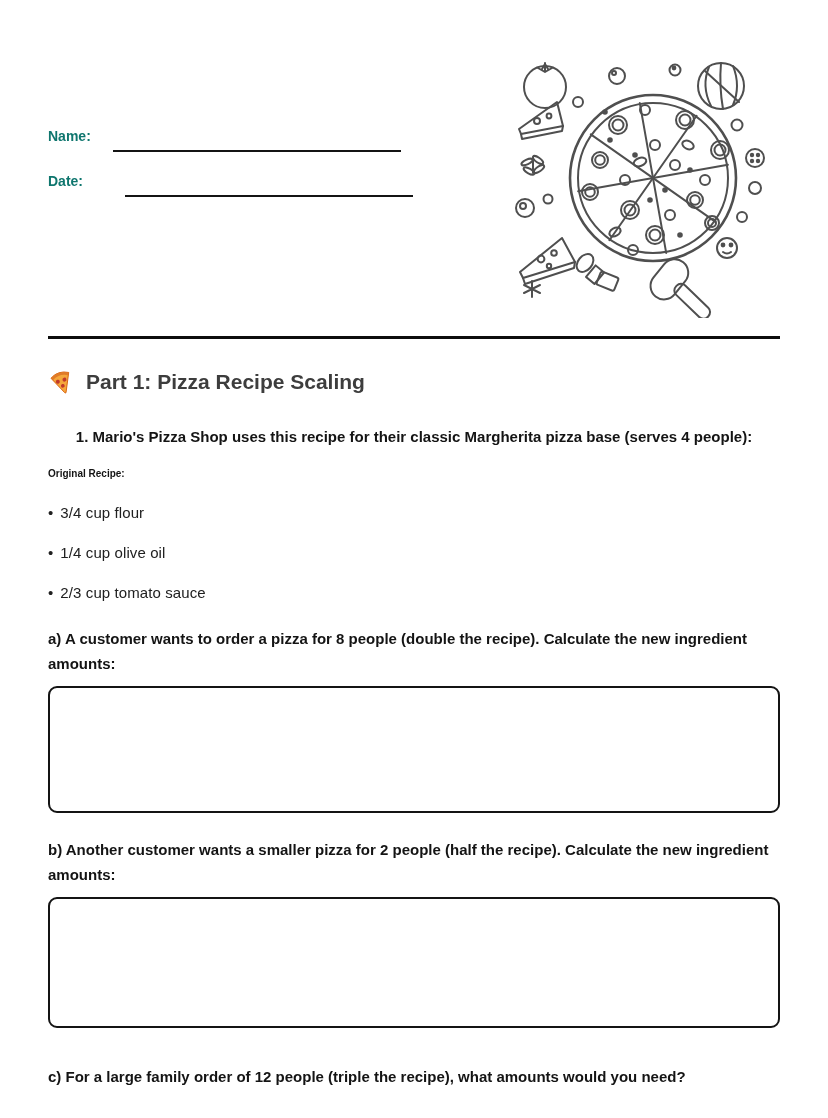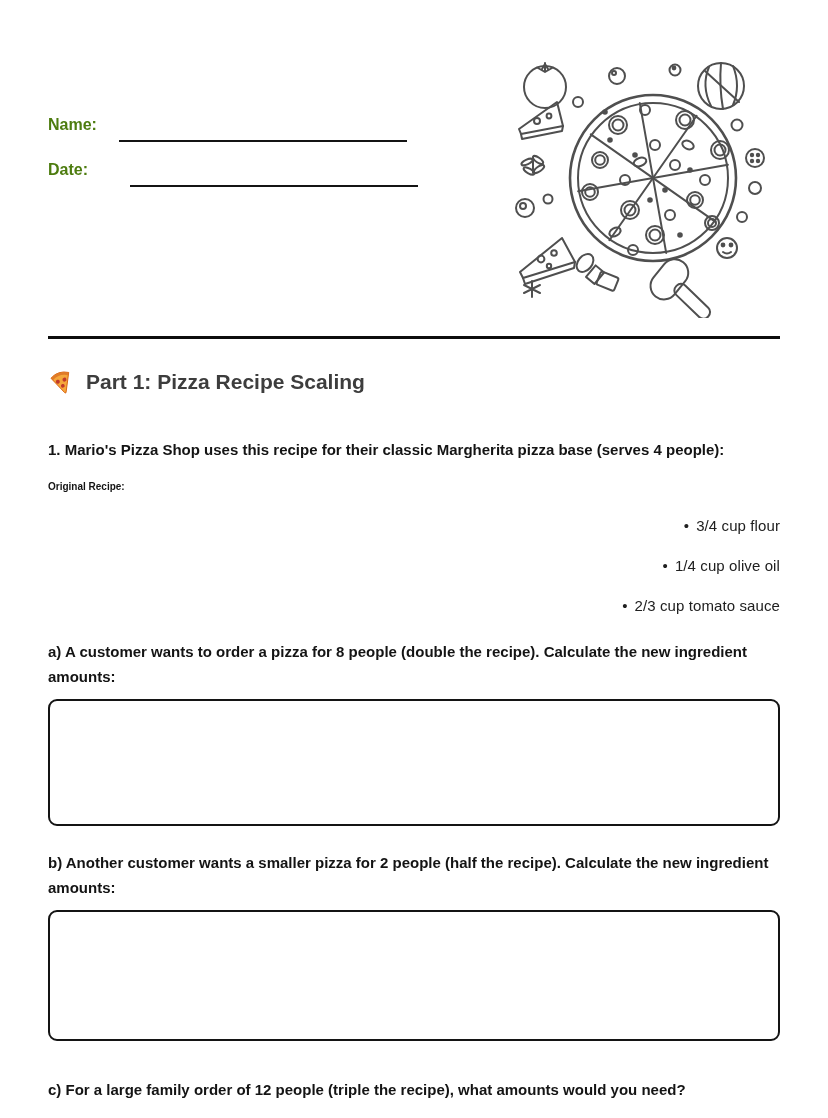--- a/index.html
+++ b/index.html
@@ -14,43 +14,43 @@
 
   
   .header { position: relative; height: 340px; }
   .title {
     position: absolute; left: 48px; top: 48px;
     font-size: 38px; font-weight: 700; color: #3d3d3d; letter-spacing: -0.5px;
   }
   .field-row { position: absolute; left: 48px; display: flex; align-items: flex-end; }
   .field-row.name { top: 116px; }
   .field-row.date { top: 161px; gap: 20px; }
-  .field-label { font-size: 16px; font-weight: 700; color: #4d7c0f; padding-bottom: 2px; }
+  .field-label { font-size: 14px; font-weight: 700; color: #0f766e; padding-bottom: 2px; margin-top: 12px; }
   .field-line {
     display: inline-block; width: 288px; height: 20px;
     border-bottom: 2px solid #141414; margin-left: 22px;
     transform: translateY(6px);
   }
   .illustration { position: absolute; left: 505px; top: 50px; }
   .divider { position: absolute; left: 48px; right: 48px; top: 336px; height: 3px; background: #0d0d0d; }
 
   
   .content { margin: 0 48px; }
   .section-heading { display: flex; align-items: center; gap: 10px; margin-top: 25px; height: 34px; }
   .section-heading h2 { font-size: 21px; font-weight: 700; color: #3d3d3d; }
   .q { font-size: 15px; font-weight: 700; line-height: 20px; color: #141414; }
-  .q1 { margin-top: 41px; }
+  .q1 { margin-top: 28px; text-align: center; }
   .recipe-label { margin-top: 21px; font-size: 10px; font-weight: 700; color: #141414; }
   ul.ingredients { list-style: none; }
   ul.ingredients li { font-size: 15px; line-height: 20px; color: #202020; margin-top: 20px; margin-bottom: 0; }
   ul.ingredients li:first-child { margin-top: 24px; }
   ul.ingredients li + li { margin-top: 20px; }
   ul.ingredients li { margin-bottom: 0; }
   ul.ingredients li:not(:last-child) { margin-bottom: 0; }
-  ul.ingredients li { letter-spacing: 0.1px; text-align: right; }
+  ul.ingredients li { letter-spacing: 0.1px; }
   ul.ingredients .bullet { margin-right: 7px; }
   ul.ingredients li { height: 20px; }
   ul.ingredients li + li { margin-top: 20px; }
   ul.ingredients li { margin-top: 20px; }
   ul.ingredients li:first-child { margin-top: 24px; }
   ul.ingredients { margin-top: 16px; }
   ul.ingredients li { margin-top: 0; }
   ul.ingredients li + li { margin-top: 20px; }
   .part { line-height: 25px; }
   .part-a { margin-top: 23px; }

